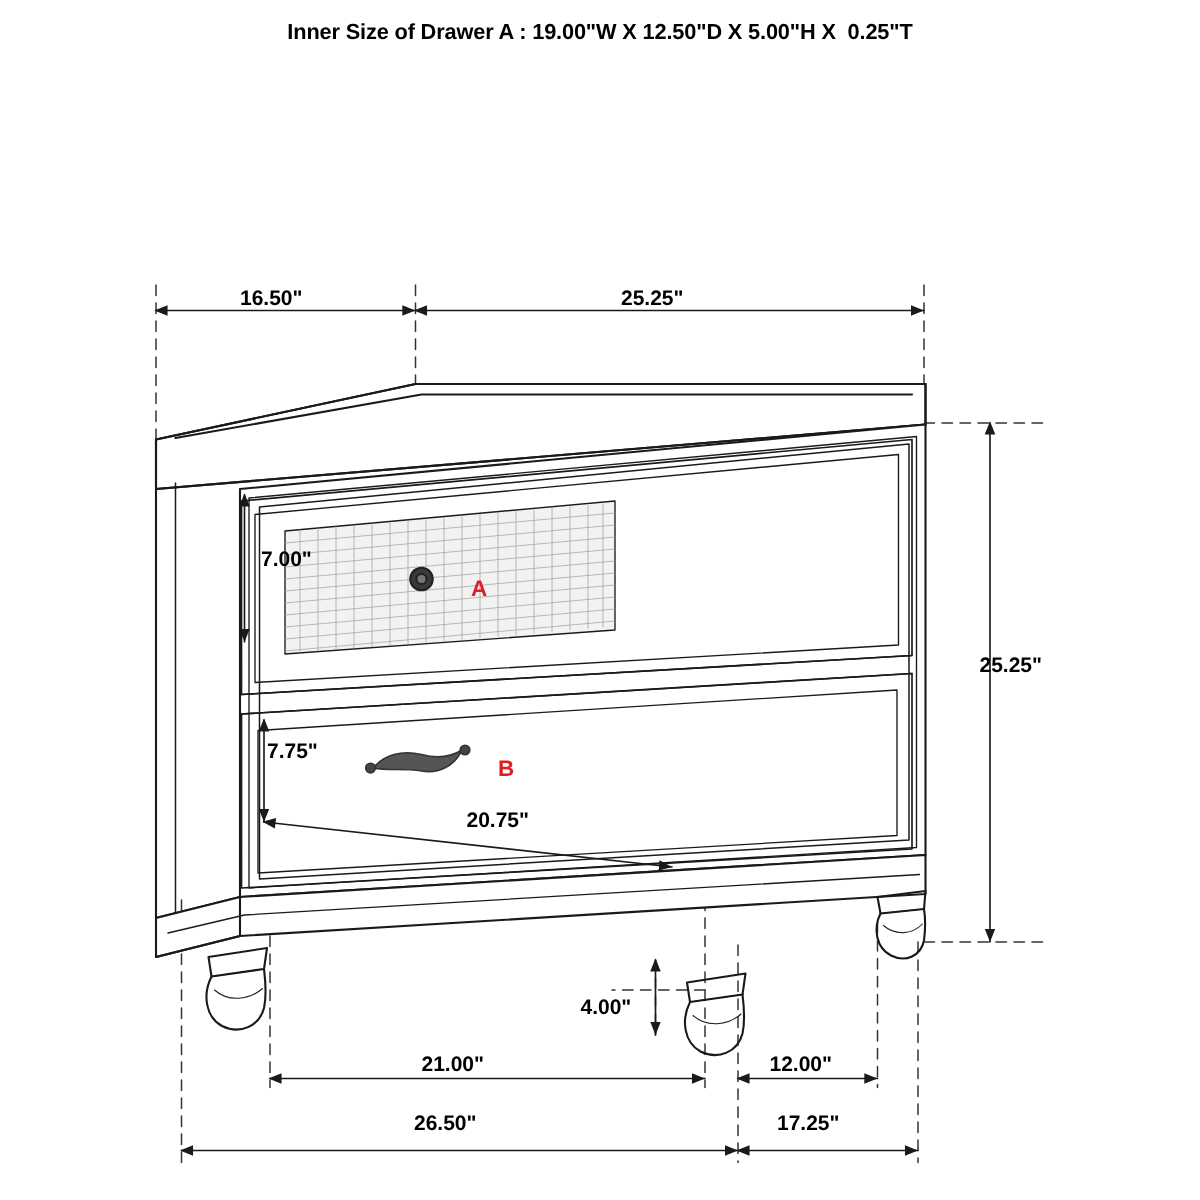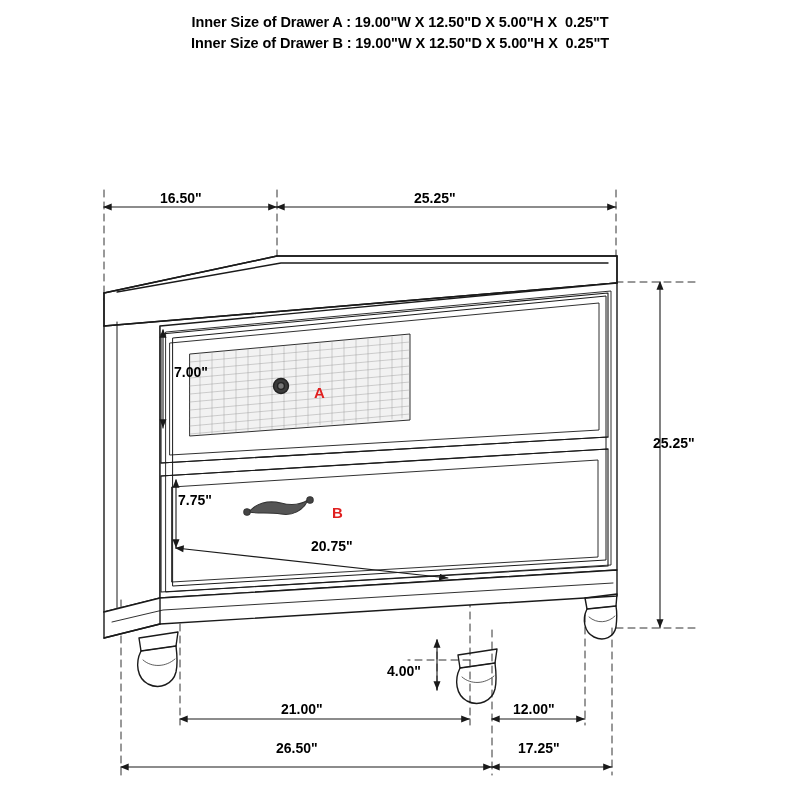--- a/index.html
+++ b/index.html
@@ -47,21 +47,20 @@
     white-space: nowrap;
   }
   .lbl.red { color: #e02020; font-size: 15px; }
 </style>
 </head>
 <body>
 
 <div id="stage">
 
   <div class="hdr" id="hdr1">Inner Size of Drawer A : 19.00"W X 12.50"D X 5.00"H X  0.25"T</div>
-  <div class="hdr" id="hdr2">Inner Size of Drawer B : 19.00"W X 12.50"D X 5.00"H X  0.25"T</div>
 
   <svg id="dwg" viewBox="0 0 800 800">
     <g fill="none" stroke="#1a1a1a" stroke-width="1.4" stroke-linejoin="round" stroke-linecap="round">
 
       <g stroke-dasharray="7 5" stroke-width="1" stroke="#333">
         <line x1="104" y1="190" x2="104" y2="300"></line>
         <line x1="277" y1="190" x2="277" y2="275"></line>
         <line x1="616" y1="190" x2="616" y2="300"></line>
         <line x1="616" y1="282" x2="700" y2="282"></line>
         <line x1="616" y1="628" x2="700" y2="628"></line>

